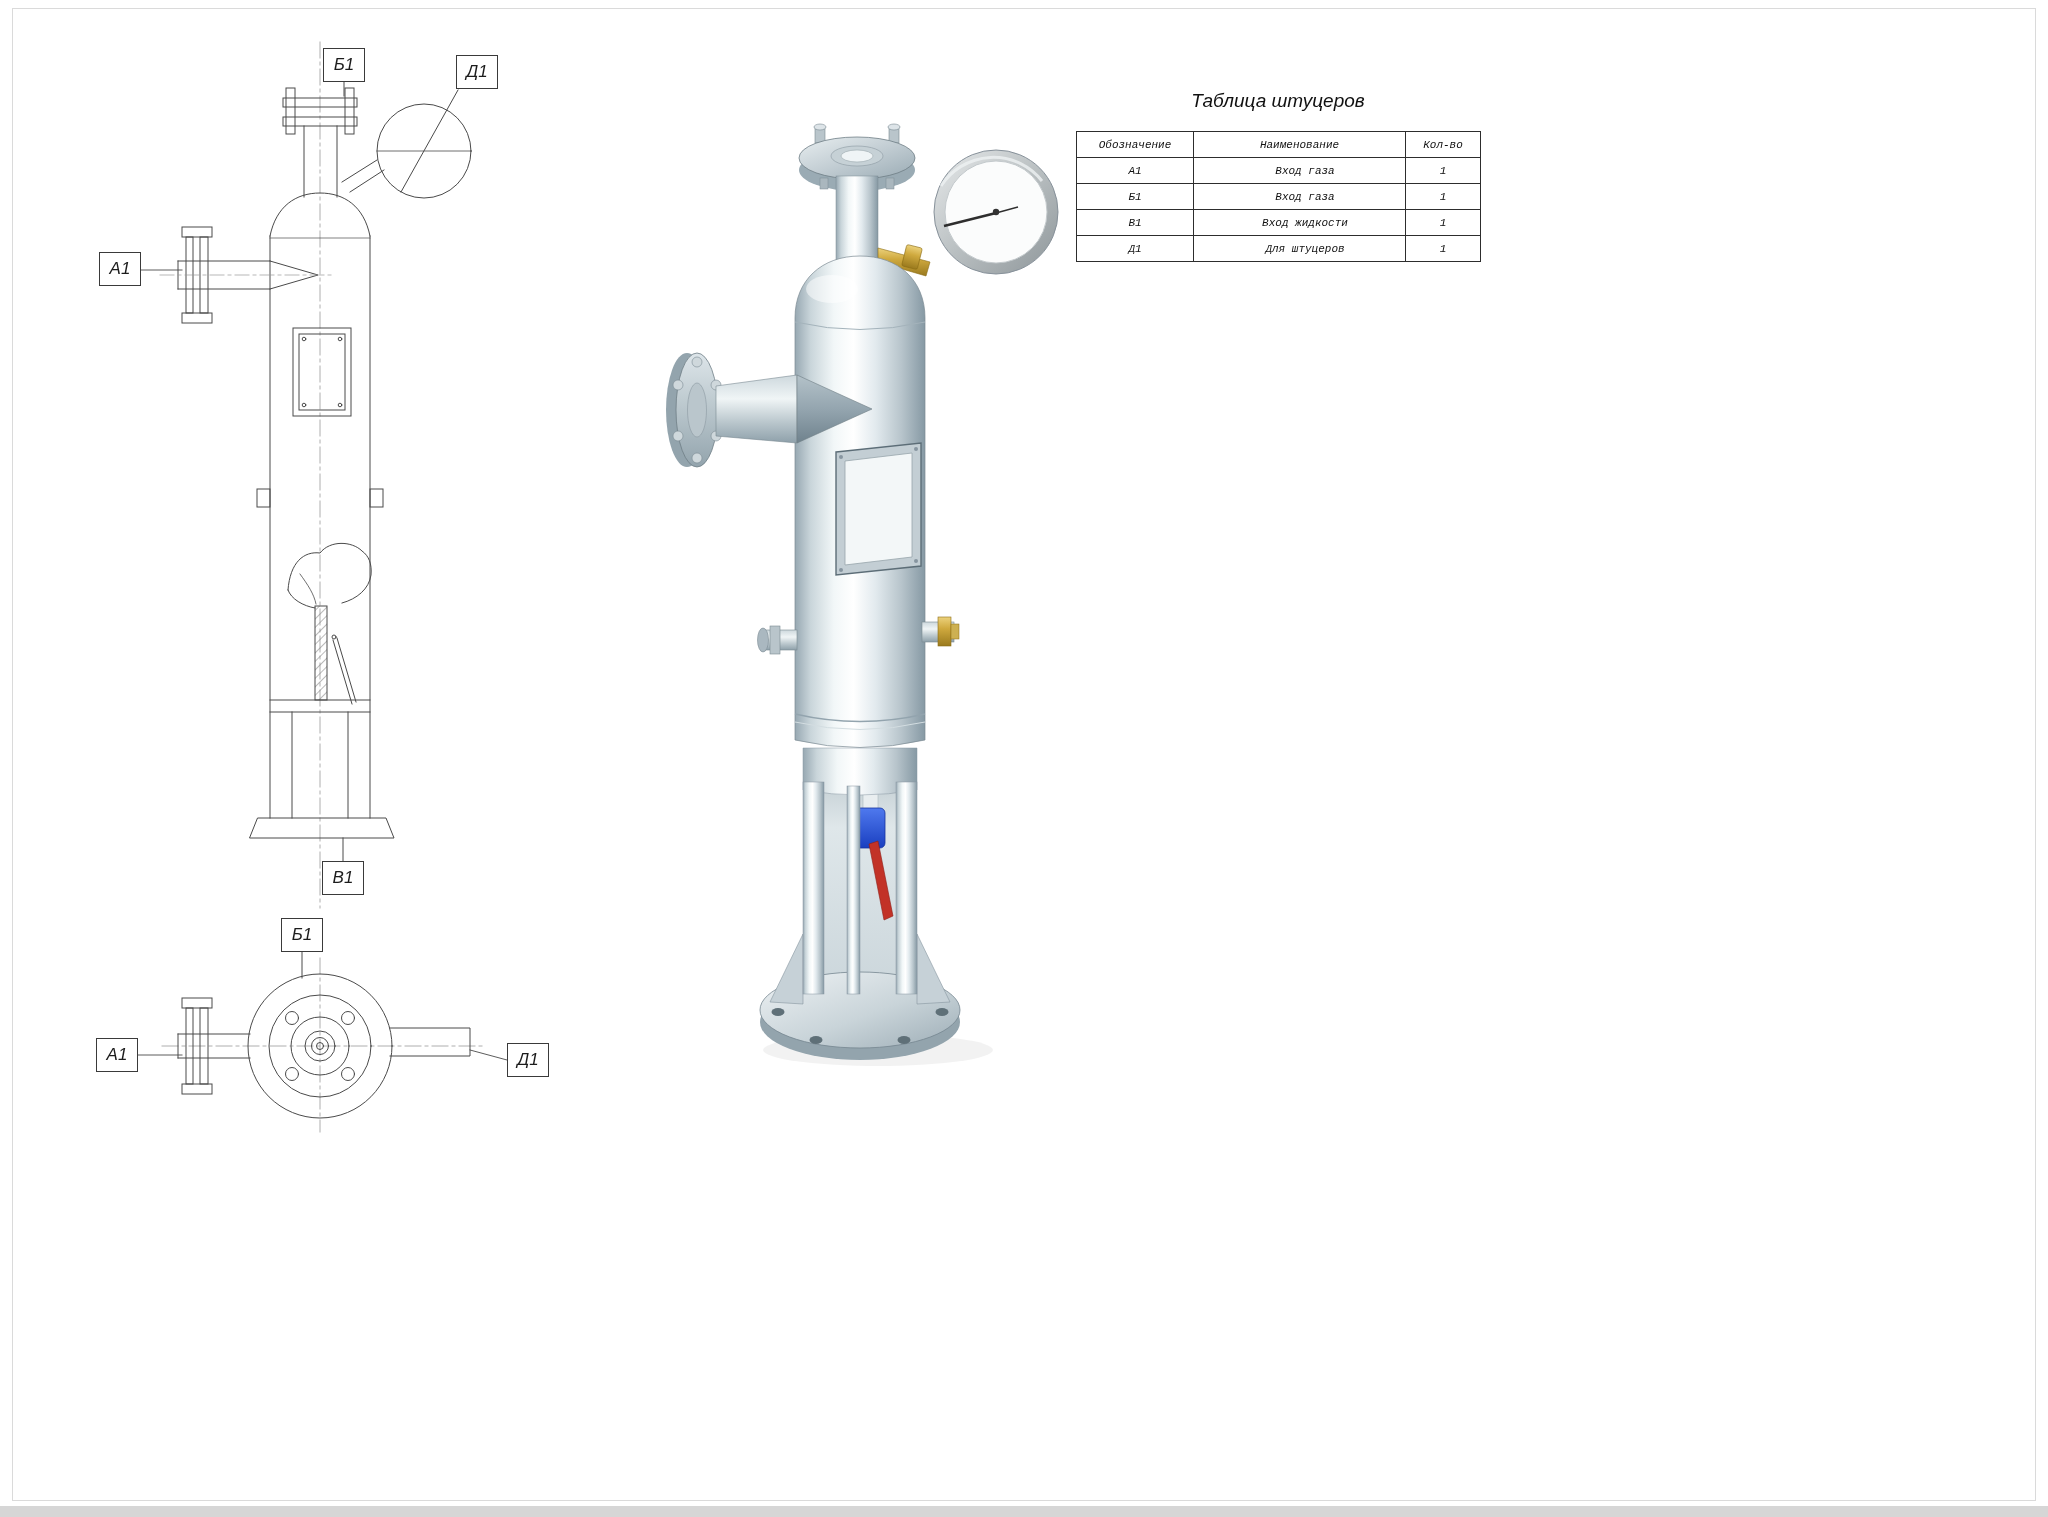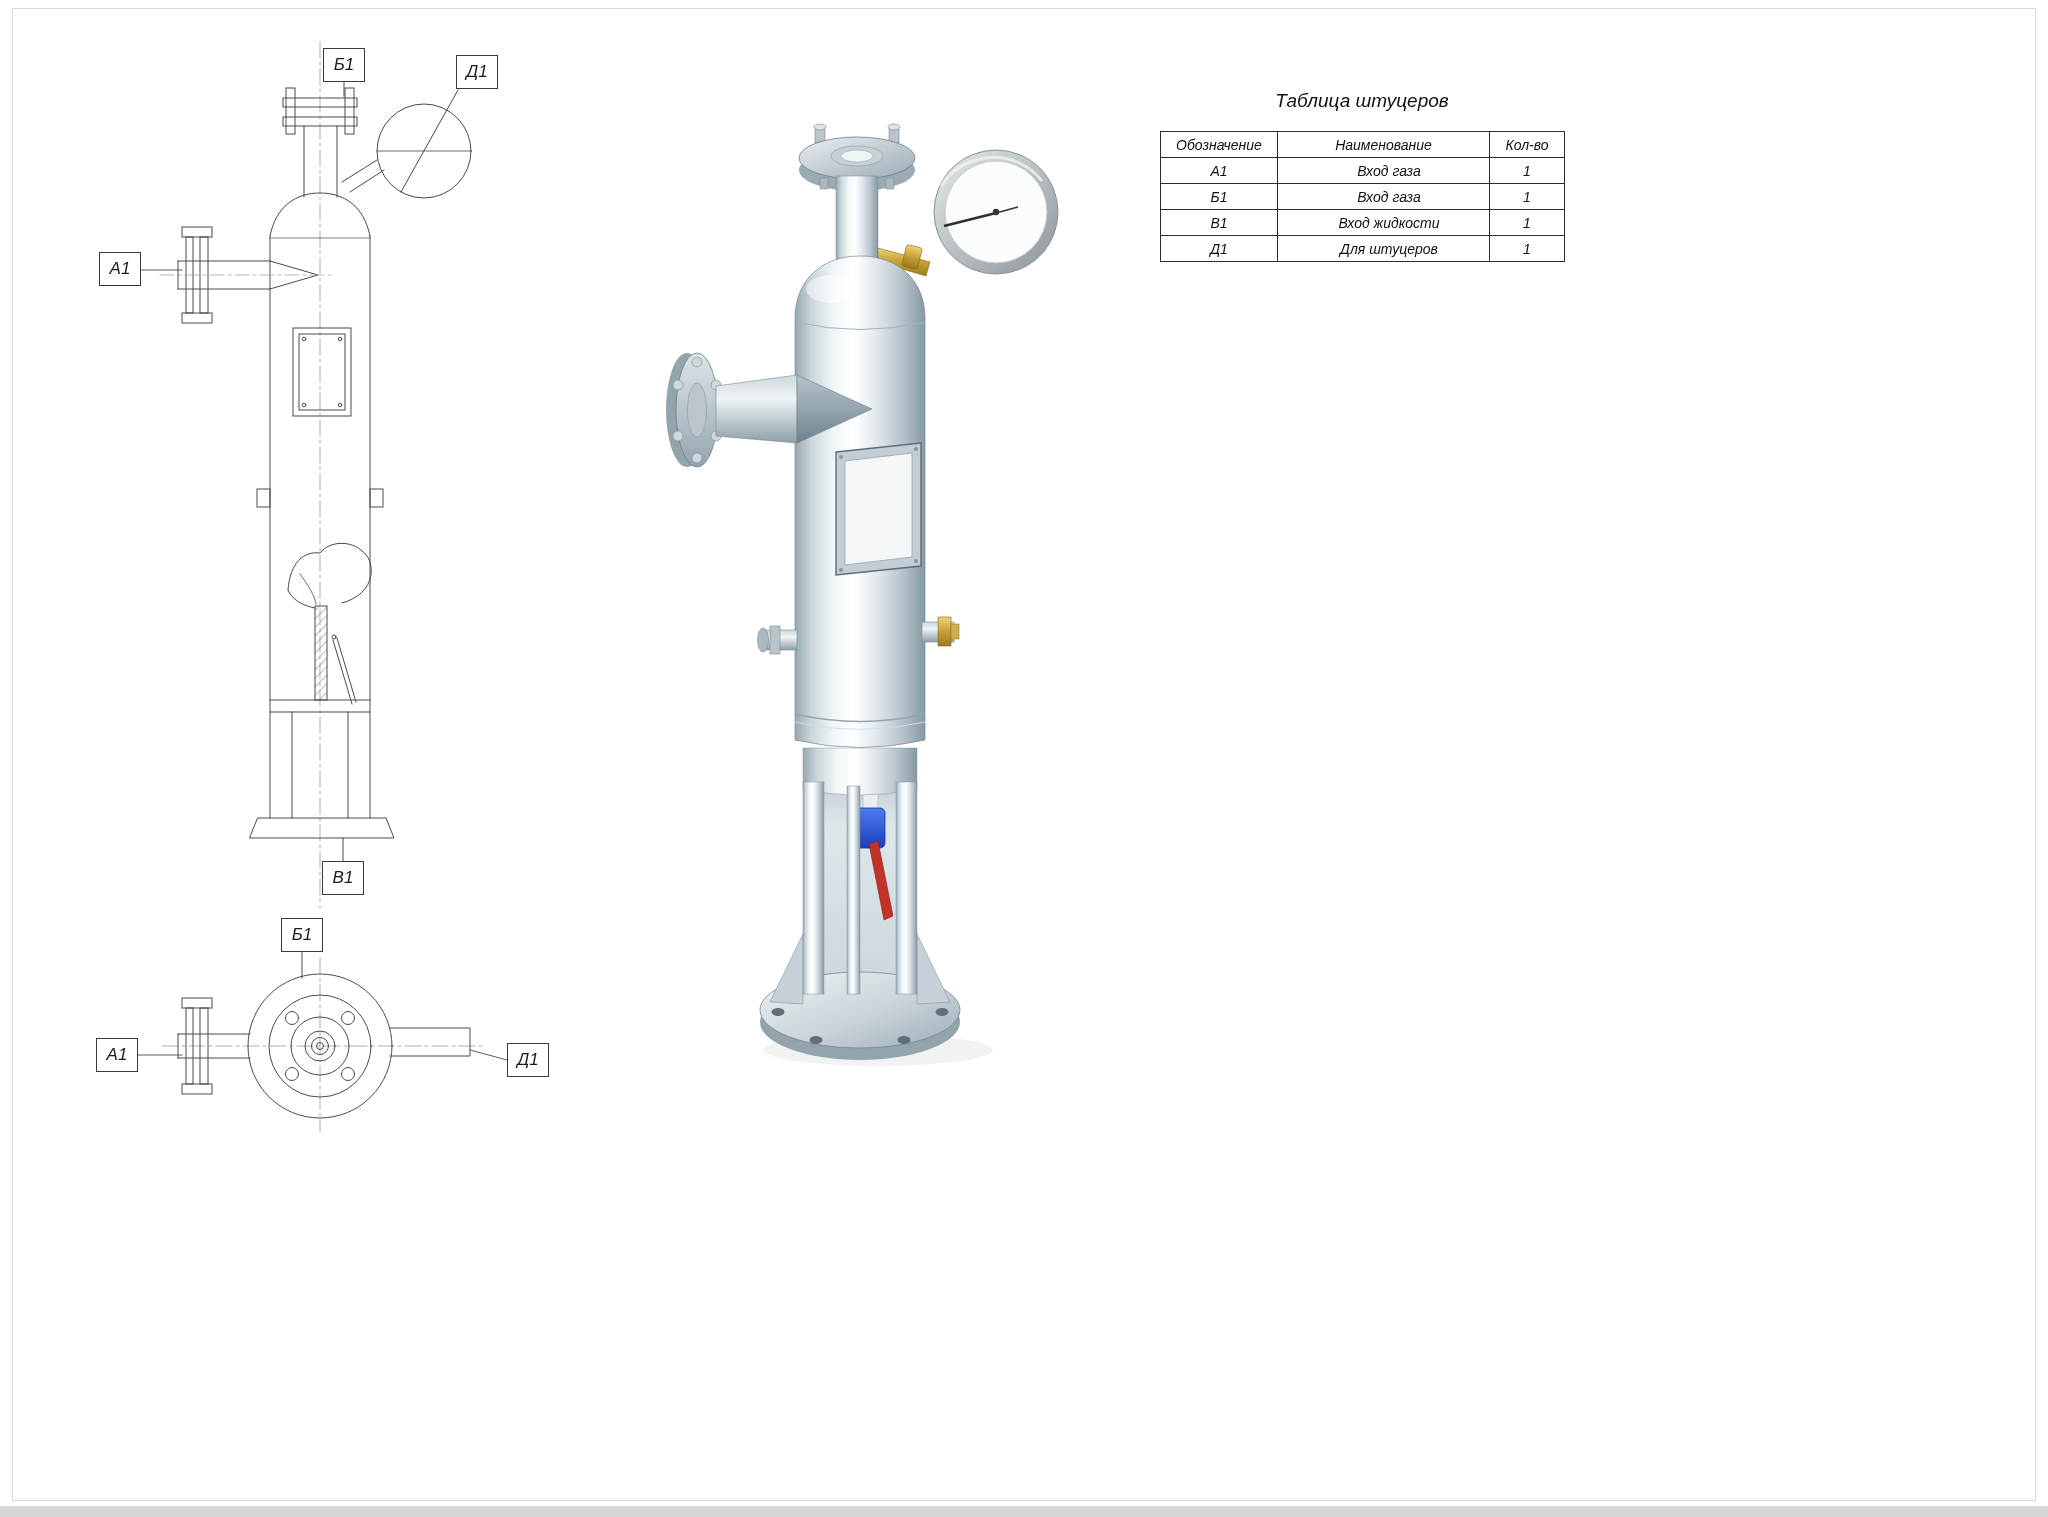--- a/index.html
+++ b/index.html
@@ -22,45 +22,46 @@
   svg.art { position:absolute; left:0; top:0; }
   .callout {
     position:absolute;
     width:42px; height:34px;
     border:1.4px solid #3a3a3a;
     background:#ffffff;
     display:flex; align-items:center; justify-content:center;
     font-style:italic; font-size:17px; color:#1c1c1c;
   }
   .tbl-wrap {
-    position:absolute; left:1160px; top:90px; width:404px;
+    position:absolute; left:1076px; top:90px; width:404px;
   }
   .tbl-title {
     text-align:center;
     font-style:italic;
     font-size:19px;
     color:#111;
     margin-bottom:19px;
   }
   table.nozzles {
     border-collapse:collapse;
     width:100%;
     table-layout:fixed;
   }
   table.nozzles th, table.nozzles td {
     border:1px solid #2d2d2d;
     font-style:italic;
     font-weight:normal;
-    font-size:14px;
+    font-size:11px;
     color:#111;
     height:26px;
     text-align:center;
     padding:0 4px;
     white-space:nowrap;
     overflow:hidden;
+    font-family:Liberation Mono, monospace;
   }
   table.nozzles td.name { text-align:center; padding-left:15px; }
 </style>
 </head>
 <body>
 
 <div class="sheet-frame"></div>
 <div class="bottom-strip"></div>
 
 <svg class="art" width="2048" height="1517" viewBox="0 0 2048 1517">

